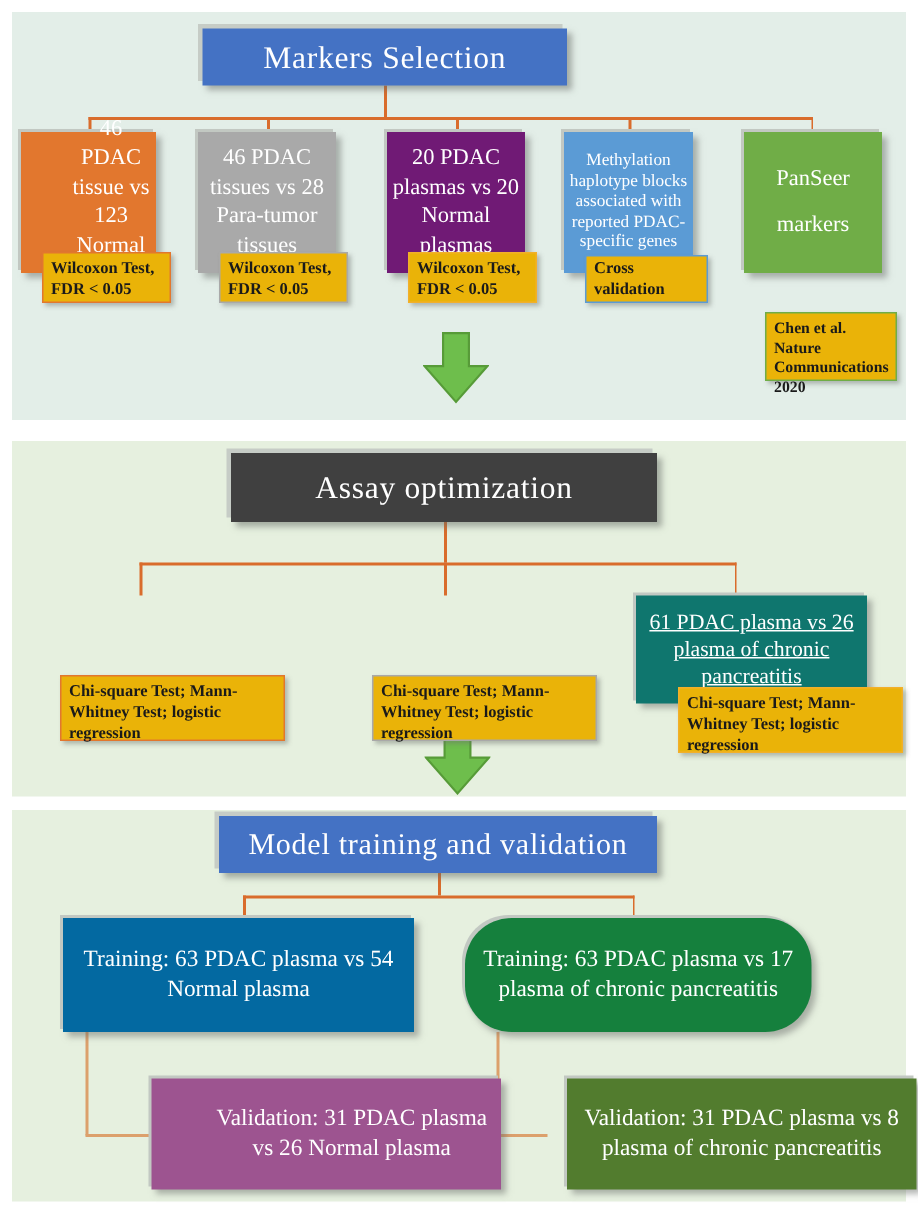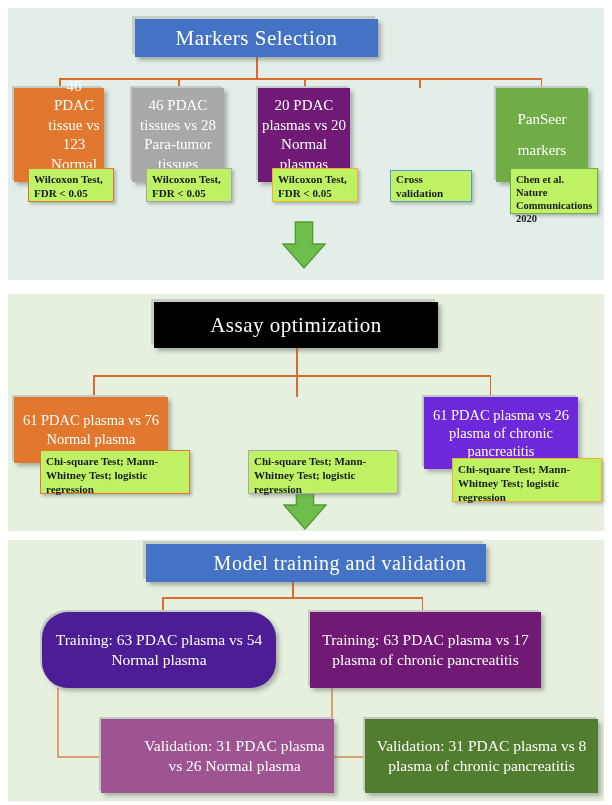--- a/index.html
+++ b/index.html
@@ -15,30 +15,30 @@
   #panel-3{top:540px;height:261px;background:#E6F0DF;}
 
   .hdr{
     position:absolute;color:#ffffff;text-align:center;
     display:flex;align-items:center;justify-content:center;
     font-size:21px;letter-spacing:.5px;z-index:3;
     box-shadow:-3px -3px 0 #c6ccc6, 3px 3px 4px rgba(100,105,100,.5);
   }
   #hdr-1{left:135px;top:19px;width:243px;height:38px;}
   #hdr-2{left:154px;top:302px;width:284px;height:46px;}
-  #hdr-3{left:146px;top:544px;width:292px;height:38px;font-size:20px;padding-left:48px;}
+  #hdr-3{left:146px;top:544px;width:292px;height:38px;font-size:20px;}
 
   .cbox{
     position:absolute;color:#fff;text-align:center;z-index:2;
     display:flex;align-items:center;justify-content:center;
     box-shadow:-2px -2px 0 #c2c8c2, 3px 3px 4px rgba(107,112,107,.5);
     line-height:1.3;padding:2px;box-sizing:border-box;
   }
   .note{
-    position:absolute;background:#bef264;color:#1a1a1a;z-index:4;
+    position:absolute;background:#eab308;color:#1a1a1a;z-index:4;
     border:1.2px solid;box-sizing:border-box;
     font-size:11px;font-weight:700;line-height:1.25;
     padding:4px 3px 2px 5px;
     box-shadow:2px 2px 3px rgba(107,112,107,.45);
   }
   
   #mbox-1{left:14px; top:88px;width:90px;height:94px;font-size:15px;}
   #mbox-2{left:132px;top:88px;width:92px;height:94px;font-size:15px;}
   #mbox-3{left:258px;top:88px;width:92px;height:94px;font-size:15px;}
   #mbox-4{left:376px;top:88px;width:86px;height:94px;font-size:11.5px;line-height:1.18;}
@@ -125,49 +125,49 @@
   <div class="cline v soft" id="c3v3"></div>
   <div class="cline h soft" id="c3h2"></div>
   <div class="cline v soft" id="c3v4"></div>
   <div class="cline h soft" id="c3h3"></div>
 
   <div class="hdr" id="hdr-1" style="background-color: rgb(68, 114, 196);">Markers Selection</div>
 
   <div class="cbox" id="mbox-1" style="background-color: rgb(226, 119, 46); padding-left: 32px;">46 PDAC tissue vs 123 Normal plasma</div>
   <div class="cbox" id="mbox-2" style="background-color: rgb(169, 169, 169);">46 PDAC tissues vs 28 Para-tumor tissues</div>
   <div class="cbox" id="mbox-3" style="background-color: #701a75;">20 PDAC plasmas vs 20 Normal plasmas</div>
+  <div class="cbox" id="mbox-4" style="background-color: rgb(91, 155, 213);">Methylation haplotype blocks associated with reported PDAC-specific genes</div>
   <div class="cbox" id="mbox-5" style="background-color: rgb(112, 173, 71);">PanSeer markers</div>
 
   <div class="note" id="mnote-1" style="border-color: rgb(226, 119, 46);">Wilcoxon Test, FDR &lt; 0.05</div>
   <div class="note" id="mnote-2" style="border-color: rgb(169, 169, 169);">Wilcoxon Test, FDR &lt; 0.05</div>
   <div class="note" id="mnote-3" style="border-color: rgb(242, 176, 42);">Wilcoxon Test, FDR &lt; 0.05</div>
   <div class="note" id="mnote-4" style="border-color: rgb(91, 155, 213);">Cross validation</div>
-  <div class="note" id="mnote-5" style="border-color: rgb(112, 173, 71);">Chen et al. Nature Communications 2020</div>
+  <div class="note" id="mnote-5" style="border-color: rgb(112, 173, 71); margin-top: 40px;">Chen et al. Nature Communications 2020</div>
 
   <div class="arrow" id="arrow-1">
     <svg width="44" height="50" viewBox="0 0 46 50">
       <polygon points="14,1 32,1 32,24 45,24 23,49 1,24 14,24" stroke-width="1.5" fill="#6EBE4C" stroke="#579B38"></polygon>
     </svg>
   </div>
 
-  <div class="hdr" id="hdr-2" style="background-color: #000000;">Assay optimization</div>
+  <div class="hdr" id="hdr-2" style="background-color: #404040;">Assay optimization</div>
 
-  <div class="cbox" id="abox-1" style="background-color: rgb(226, 119, 46);">61 PDAC plasma vs 76 Normal plasma</div>
-  <div class="cbox" id="abox-3" style="background-color: #6d28d9;">61 PDAC plasma vs 26 plasma of chronic pancreatitis</div>
+  <div class="cbox" id="abox-3" style="background-color: #0f766e; text-decoration: underline;">61 PDAC plasma vs 26 plasma of chronic pancreatitis</div>
 
   <div class="note" id="anote-1" style="border-color: rgb(226, 119, 46);">Chi-square Test; Mann-Whitney Test; logistic regression</div>
   <div class="note" id="anote-2" style="border-color: rgb(169, 169, 169);">Chi-square Test; Mann-Whitney Test; logistic regression</div>
   <div class="note" id="anote-3" style="border-color: rgb(242, 176, 42);">Chi-square Test; Mann-Whitney Test; logistic regression</div>
 
   <div class="arrow" id="arrow-2">
     <svg width="44" height="48" viewBox="0 0 46 50">
       <polygon points="14,1 32,1 32,24 45,24 23,49 1,24 14,24" stroke-width="1.5" fill="#6EBE4C" stroke="#579B38"></polygon>
     </svg>
   </div>
 
   <div class="hdr" id="hdr-3" style="background-color: rgb(68, 114, 196);">Model training and validation</div>
 
-  <div class="cbox" id="tbox-1" style="background-color: #4c1d95; border-radius: 26px;">Training: 63 PDAC plasma vs 54 Normal plasma</div>
-  <div class="cbox" id="tbox-2" style="background-color: #701a75;">Training: 63 PDAC plasma vs 17 plasma of chronic pancreatitis</div>
+  <div class="cbox" id="tbox-1" style="background-color: #0369a1;">Training: 63 PDAC plasma vs 54 Normal plasma</div>
+  <div class="cbox" id="tbox-2" style="background-color: #15803d; border-radius: 31px;">Training: 63 PDAC plasma vs 17 plasma of chronic pancreatitis</div>
   <div class="cbox" id="vbox-1" style="background-color: rgb(157, 84, 144); padding-left: 36px;">Validation: 31 PDAC plasma vs 26 Normal plasma</div>
-  <div class="cbox" id="vbox-2" style="background-color: rgb(82, 124, 46);">Validation: 31 PDAC plasma vs 8 plasma of chronic pancreatitis</div>
+  <div class="cbox" id="vbox-2" style="background-color: rgb(82, 124, 46); margin-left: 13px;">Validation: 31 PDAC plasma vs 8 plasma of chronic pancreatitis</div>
 
 </div>
 
 </body></html>

